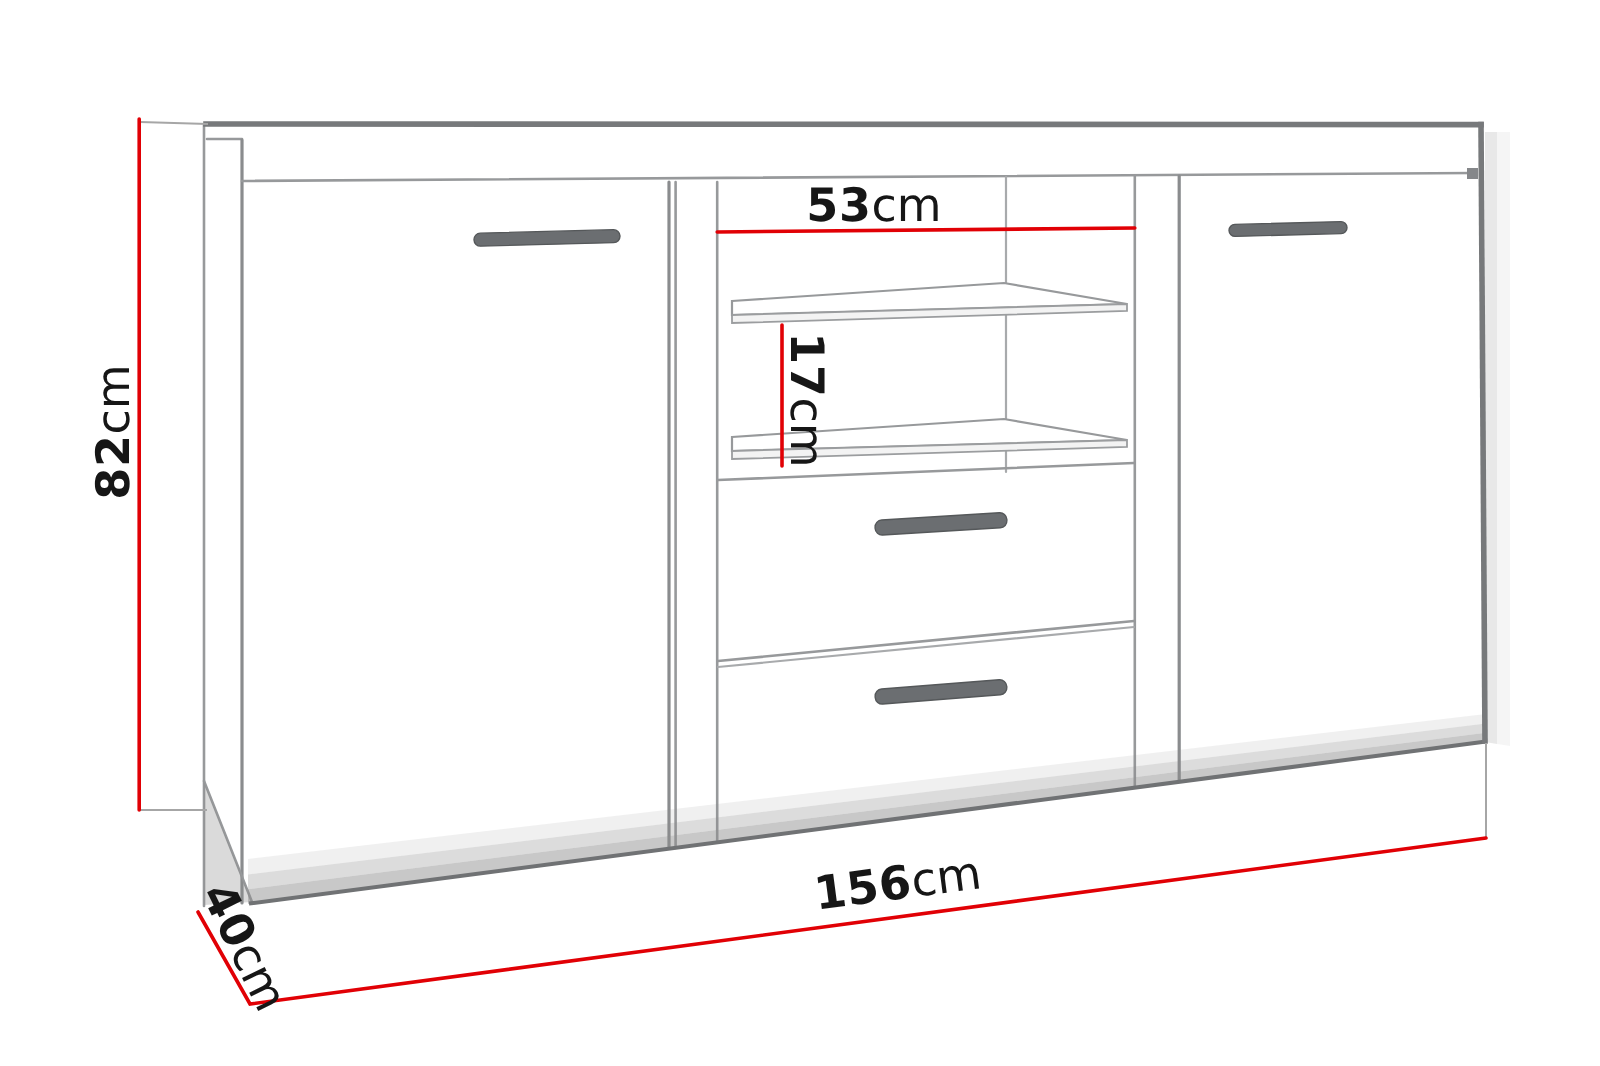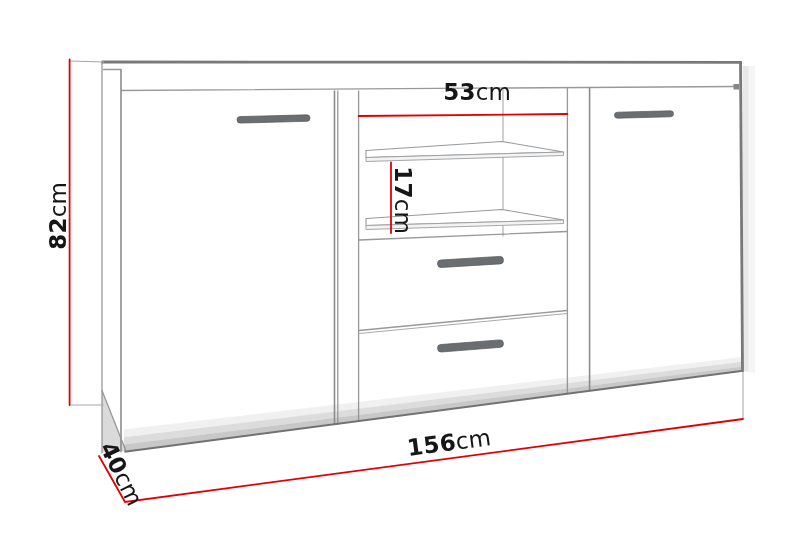--- a/index.html
+++ b/index.html
@@ -20,21 +20,21 @@
   .shelf-face{fill:#f3f3f3;stroke:#9b9d9f;stroke-width:.9;}
   .shade{fill:var(--shadow,#8c8c8c);stroke:none;}
   
   .dim{
     position:absolute;color:var(--text,#161616);
     font-size:23px;font-weight:bold;letter-spacing:.3px;white-space:nowrap;
     transform:translate(-50%,-50%);line-height:1;
   }
   .dim .unit{font-weight:400;letter-spacing:0;}
   #lbl-height{left:58px;top:216px;transform:translate(-50%,-50%) rotate(-90deg);}
-  #lbl-inner-width{left:437px;top:92px;margin-left:40px;}
+  #lbl-inner-width{left:437px;top:104px;}
   #lbl-shelf-spacing{left:402px;top:200px;transform:translate(-50%,-50%) rotate(90deg);}
   #lbl-width{left:449px;top:443px;transform:translate(-50%,-50%) rotate(-7.5deg);}
   #lbl-depth{left:121px;top:474px;transform:translate(-50%,-50%) rotate(64deg);}
 </style>
 </head>
 <body>
 
 <div class="stage">
 
   <svg width="800" height="533" viewBox="0 0 800 533">

